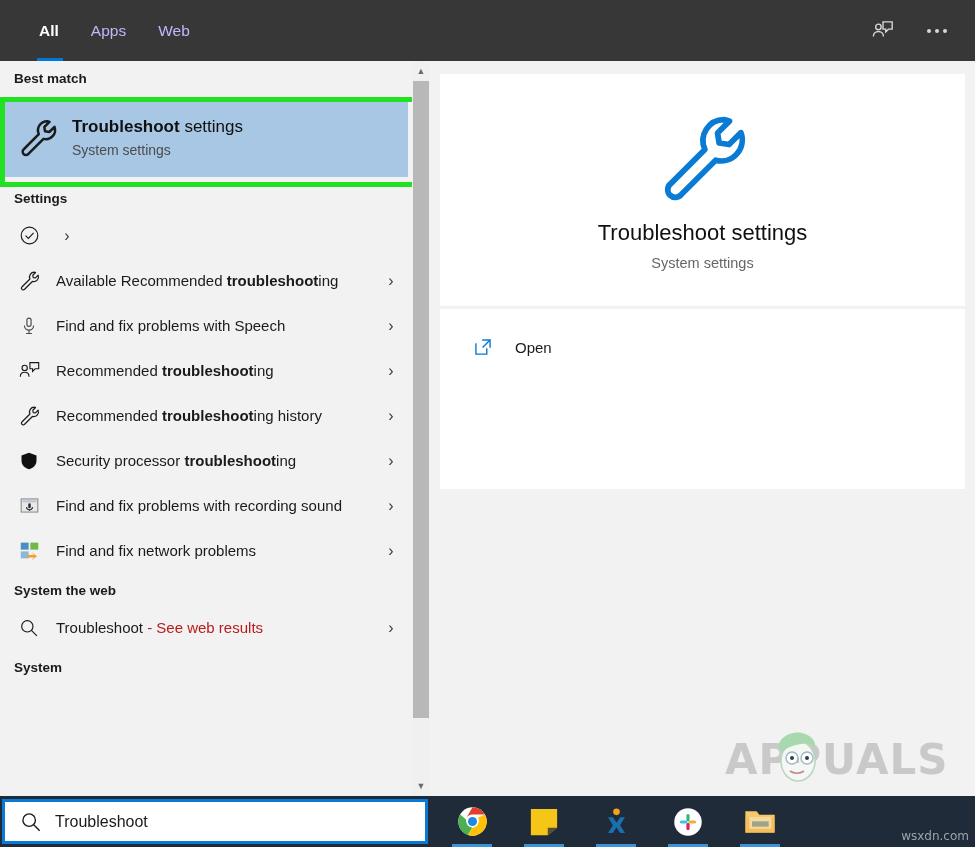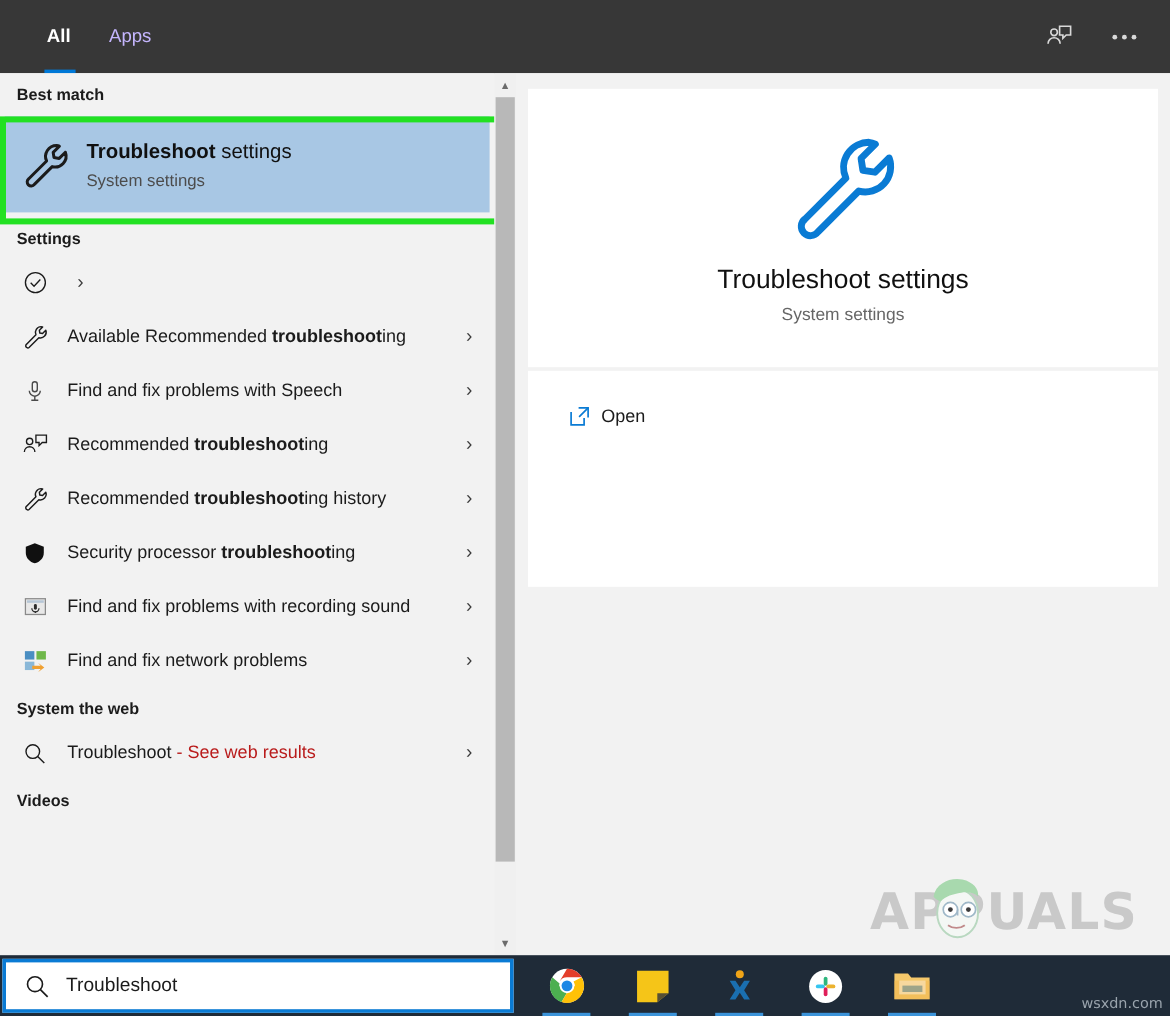--- a/index.html
+++ b/index.html
@@ -124,21 +124,21 @@
   }
   .preview-title { font-size: 22px; color: #101010; margin-top: 14px; }
   .preview-sub { font-size: 14.5px; color: #666666; margin-top: 9px; }
   .preview-actions {
     position: absolute; left: 10px; top: 248px; width: 525px; height: 180px;
     background: #ffffff;
     padding-top: 22px;
   }
   .action-row { display: flex; align-items: center; padding-left: 33px; height: 32px; cursor: default; }
   .action-row .a-ico { width: 28px; min-width: 28px; display: flex; align-items: center; }
-  .action-row .a-label { font-size: 15px; color: #1b1b1b; }
+  .action-row .a-label { font-size: 15px; color: #1b1b1b; margin-left: 14px; }
 
   
   .watermark {
     position: absolute; left: 725px; top: 735px;
     display: flex; align-items: center; gap: 0px;
     opacity: 1;
   }
   .wm-text {
     font-size: 42px; font-weight: bold; color: #c9c9c9;
     letter-spacing: 1px; font-family: "DejaVu Sans", sans-serif;
@@ -173,20 +173,23 @@
 <div id="root">
 
   <div class="navbar">
     <div class="nav-tabs">
       <div class="nav-tab active">
         <span>All</span>
       </div>
       <div class="nav-tab">
         <span>Apps</span>
       </div>
+      <div class="nav-tab">
+        <span>Web</span>
+      </div>
     </div>
     <div class="nav-right">
       <div class="nav-icon-btn">
         <svg width="22" height="22" viewBox="0 0 24 24">
           <circle cx="7" cy="7.5" r="3" fill="none" stroke="#d8d8d8" stroke-width="1.5"></circle>
           <path d="M1.5 18c0-3.3 2.5-5.5 5.5-5.5s5.5 2.2 5.5 5.5" fill="none" stroke="#d8d8d8" stroke-width="1.5"></path>
           <path d="M12 2h10v8h-4l-3 3V10h-3z" fill="none" stroke="#d8d8d8" stroke-width="1.5"></path>
         </svg>
       </div>
       <div class="nav-icon-btn">
@@ -317,21 +320,21 @@
       <div class="ico">
         <svg width="20" height="20" viewBox="0 0 24 24">
             <circle cx="10" cy="10" r="6.8" fill="none" stroke="#1b1b1b" stroke-width="1.4"></circle>
             <path d="M14.9 14.9L21.5 21.5" stroke="#1b1b1b" stroke-width="1.4"></path>
           </svg>
       </div>
       <div class="label"><span>Troubleshoot</span><span class="sub"> - See web results</span></div>
       <div class="chev">›</div>
     </div>
 
-    <div class="section-head">Videos</div>
+    <div class="section-head">System</div>
   </div>
 
   <div class="scrollbar">
     <div class="sb-arrow">▲</div>
     <div class="sb-track">
       <div class="sb-thumb"></div>
     </div>
     <div class="sb-arrow bottom">▼</div>
   </div>
 

